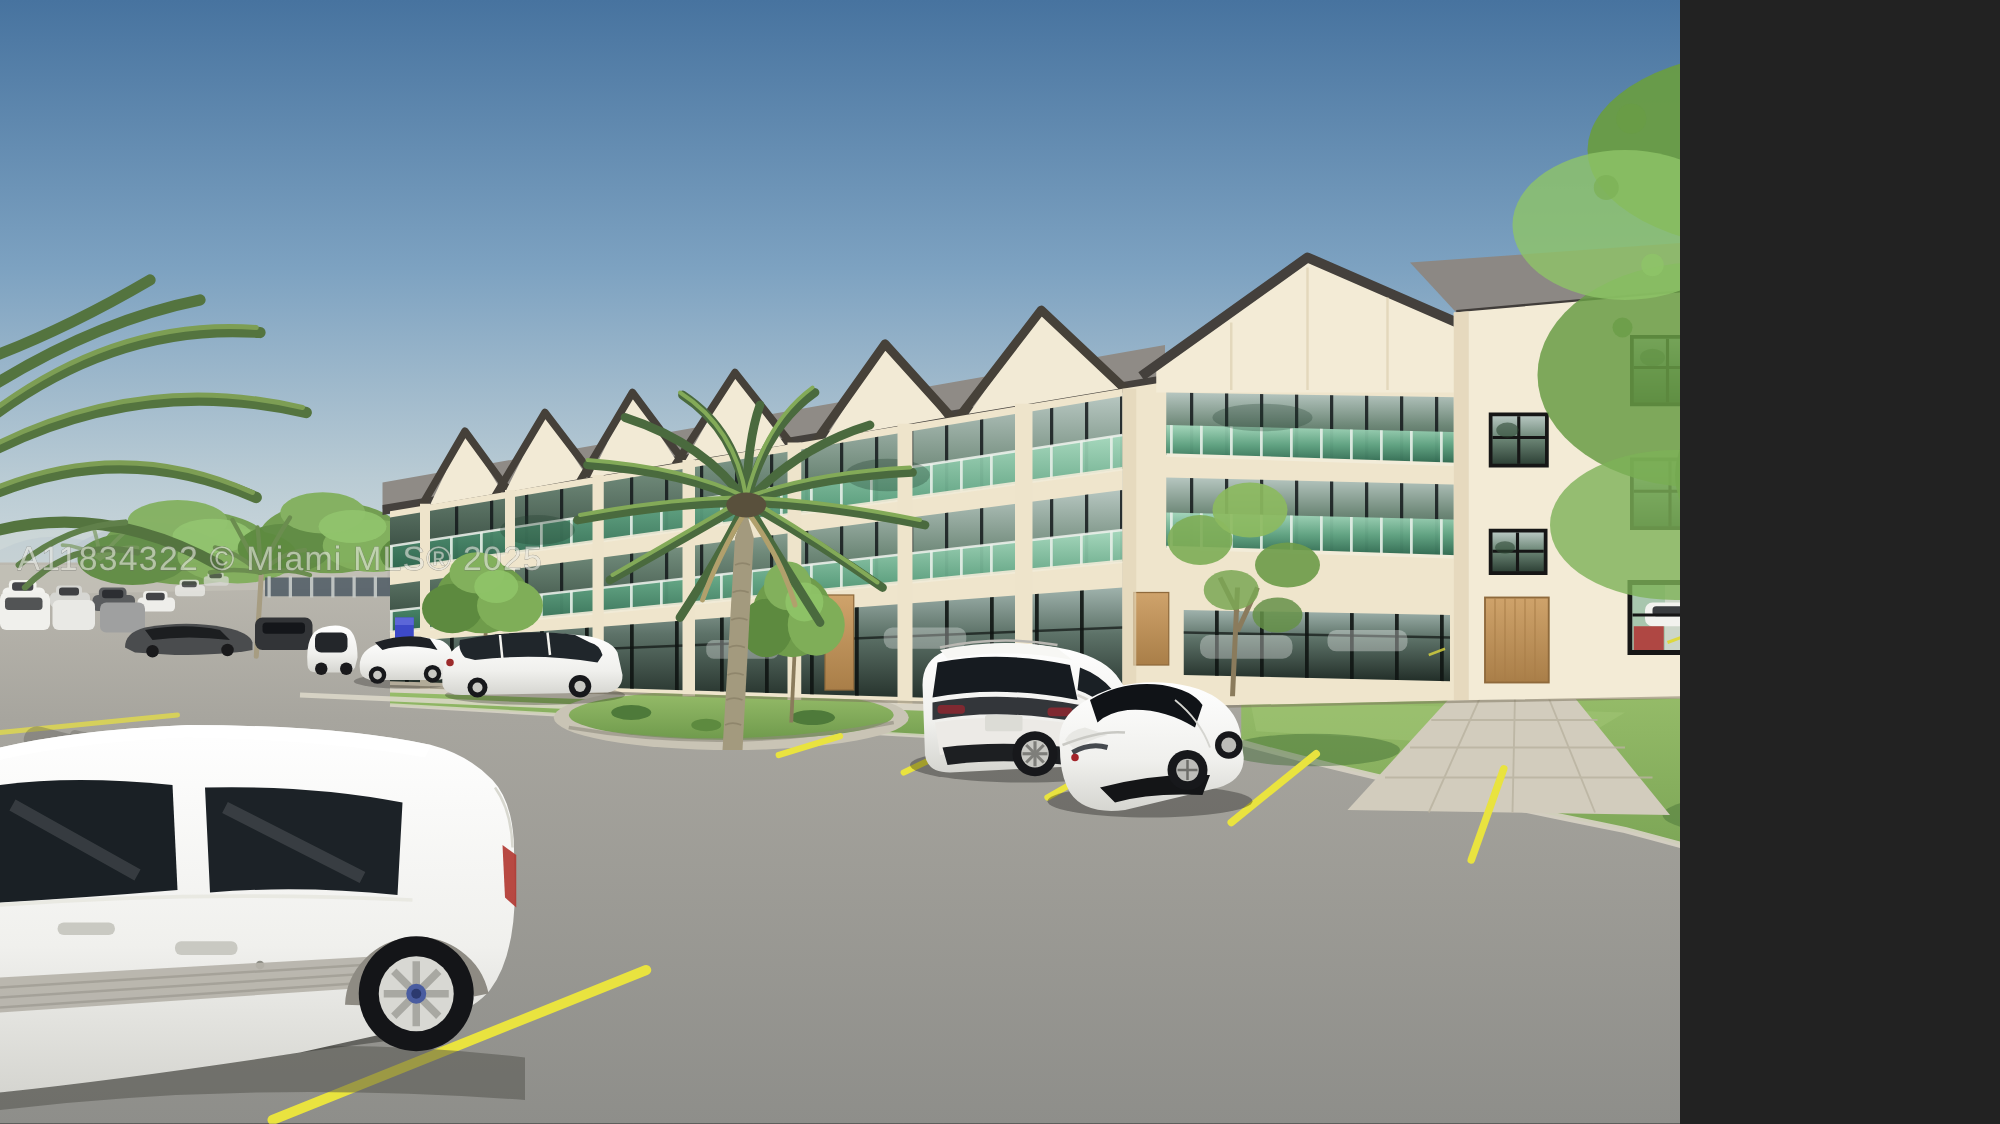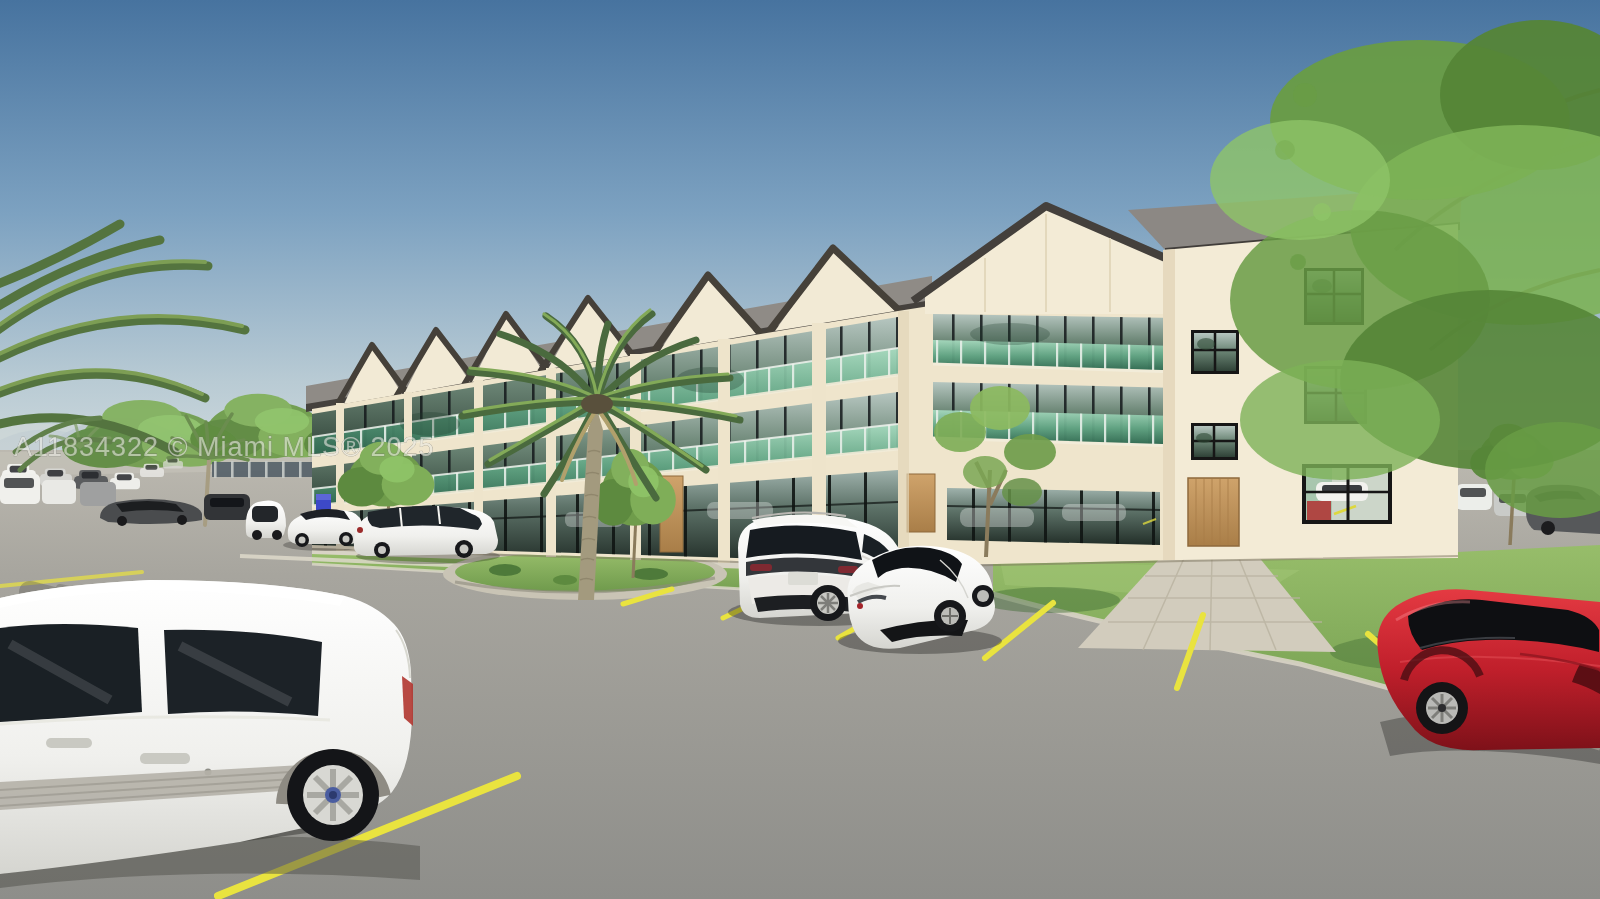--- a/index.html
+++ b/index.html
@@ -1,16 +1,16 @@
 <!DOCTYPE html>
 <html><head>
 <meta charset="utf-8">
 <style>
   html,body{margin:0;padding:0;background:#222}
-  .stage{position:relative;width:1600px;height:899px;overflow:hidden;font-family:"Liberation Sans",sans-serif}
+  .stage{position:relative;width:1344px;height:899px;overflow:hidden;font-family:"Liberation Sans",sans-serif}
   .stage svg{position:absolute;left:0;top:0;display:block}
   .wm{font-family:"Liberation Sans",sans-serif;font-weight:400;letter-spacing:1px}
 </style>
 </head>
 <body>
 
 <div class="stage">
 <svg width="1600" height="899" viewBox="0 0 1600 899" xmlns="http://www.w3.org/2000/svg">
   <defs>
     <linearGradient id="gSky" x1="0" y1="0" x2="0" y2="1">

